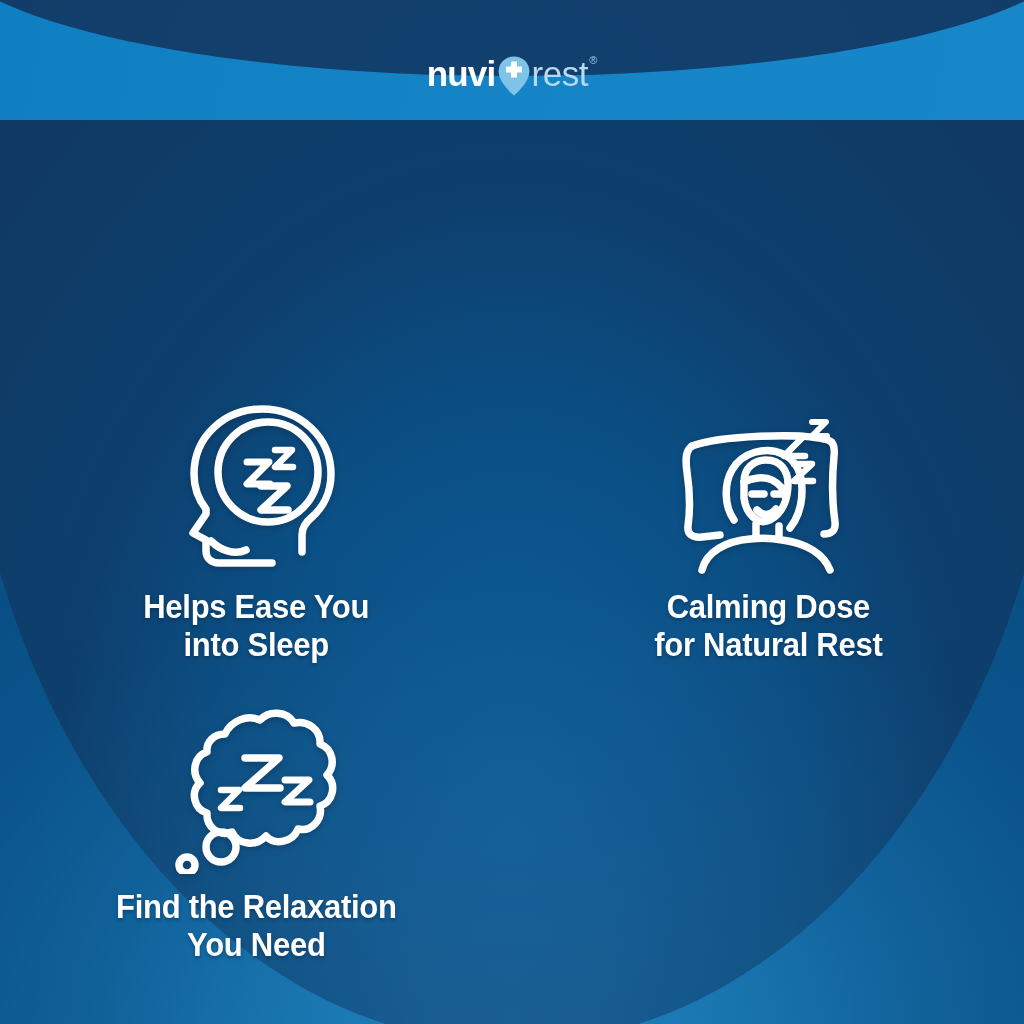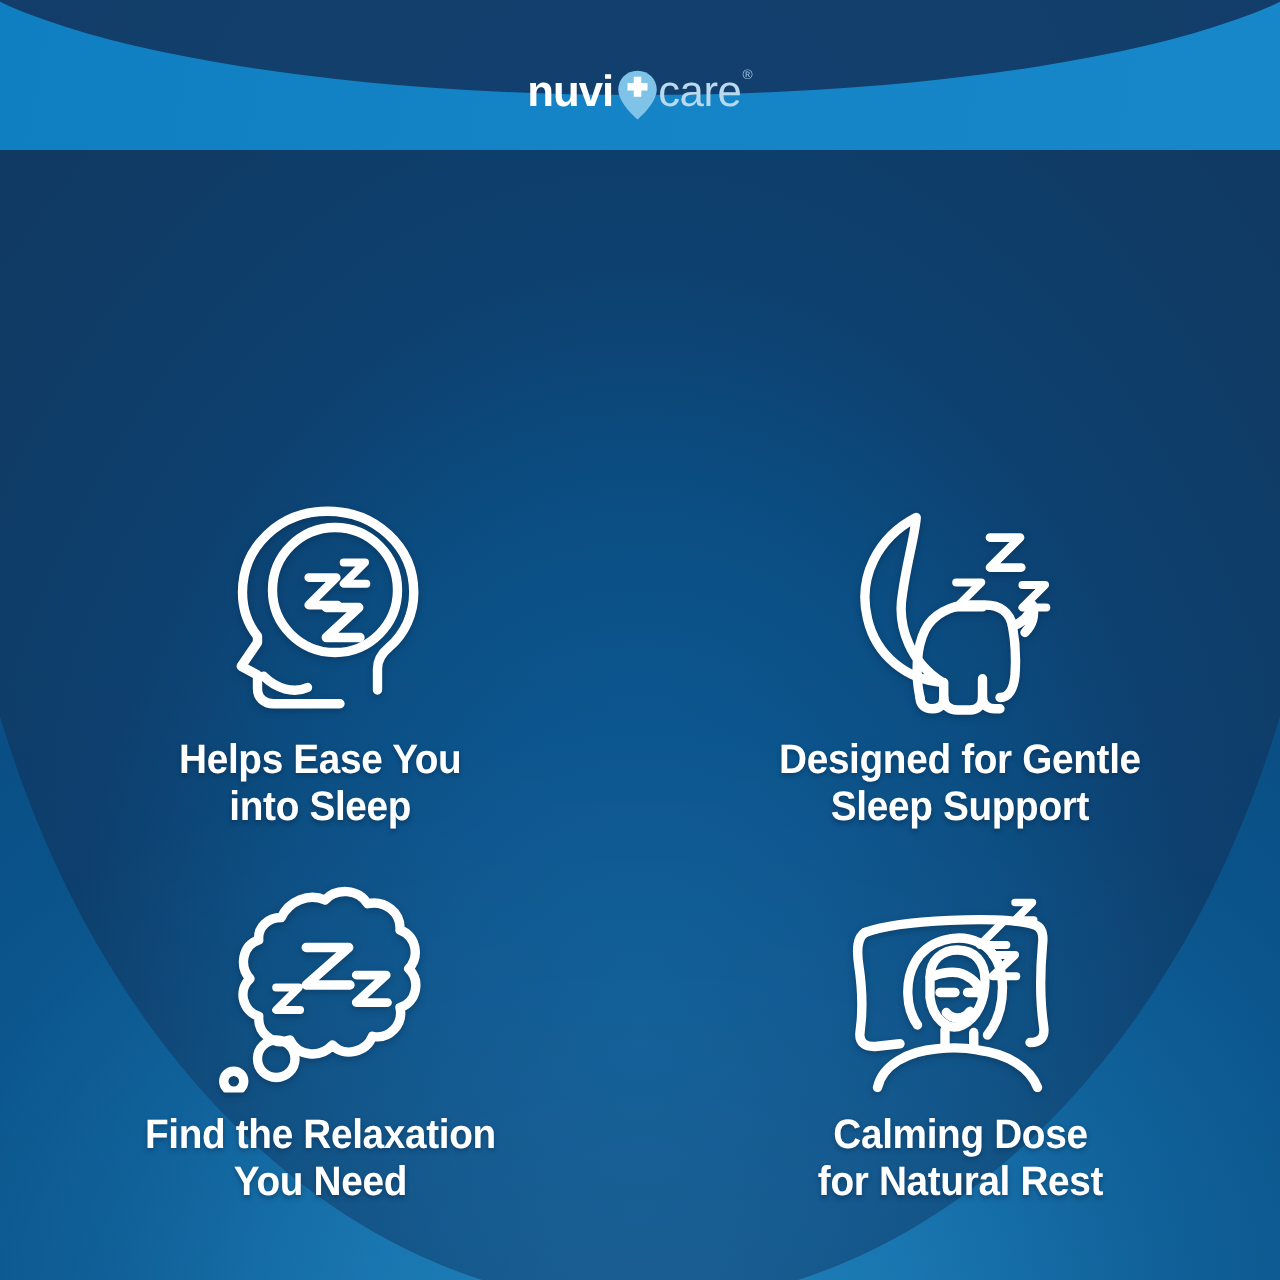--- a/index.html
+++ b/index.html
@@ -220,21 +220,21 @@
     <div class="logo-inner">
       <span class="logo-nuvi">nuvi</span>
 
       <span class="logo-pin">
         <svg width="34" height="42" viewBox="0 0 34 42">
           <path d="M17 1.6 C8.2 1.6 1.6 8.2 1.6 16.6 C1.6 25.4 11.2 35.6 17 40.6 C22.8 35.6 32.4 25.4 32.4 16.6 C32.4 8.2 25.8 1.6 17 1.6 Z" fill="#7fc4e8"></path>
           <path d="M14.0 6.4 h6.0 v5.0 h5.0 v6.0 h-5.0 v5.0 h-6.0 v-5.0 h-5.0 v-6.0 h5.0 Z" fill="#ffffff"></path>
         </svg>
       </span>
 
-      <span class="logo-care">care</span>
+      <span class="logo-care">rest</span>
       <span class="logo-reg">®</span>
     </div>
   </div>
 
 
 
   <div class="features">
 
     <div class="feature">
       <div class="feature-icon">
@@ -250,45 +250,53 @@
             <path d="M78 62 h22 l-22 22 h23" stroke-width="7"></path>
             <path d="M106 50 h17 l-17 17 h18" stroke-width="6.5"></path>
             <path d="M92 86 h26 l-26 24 h27" stroke-width="7.5"></path>
           </g>
         </svg>
       </div>
       <div class="feature-label">Helps Ease You
 into Sleep</div>
     </div>
 
+
     <div class="feature">
       <div class="feature-icon">
-        <svg width="184" height="176" viewBox="0 0 184 176">
+        <svg width="192" height="172" viewBox="0 0 192 172">
           <g fill="none" stroke="#ffffff" stroke-width="7.5" stroke-linecap="round" stroke-linejoin="round">
 
-            <path d="M57 14 C26 30 10 62 18 95 C25 125 50 144 78 146 C54 131 41 103 46 75 C49 52 56 28 57 14 Z"></path>
-
-            <path d="M60 158 C56 140 57 118 64 104 C70 92 84 84 100 84 L112 84 C124 84 132 90 134 101"></path>
-            <path d="M134 101 C136 112 137 126 136 140 C135 151 131 158 124 158"></path>
-
-            <path d="M60 158 C60 164 64 167 70 167 C76 167 79 164 79 158 L79 146"></path>
-
-            <path d="M79 158 C79 165 84 168 90 168 L100 168 C106 168 110 164 110 158 L110 143"></path>
-            <path d="M110 158 C110 164 114 167 120 167 L124 167"></path>
-
-            <path d="M134 101 C142 98 148 92 150 84 C152 92 150 100 144 106"></path>
-
-            <path d="M89 66 h20 l-20 20 h21" stroke-width="6.5"></path>
-            <path d="M116 30 h24 l-24 24 h25" stroke-width="7"></path>
-            <path d="M142 68 h18 l-18 18 h19" stroke-width="6.5"></path>
+            <path d="M20 44 C46 34 130 30 156 38 C162 40 163 46 162 54 C160 76 160 100 163 120 C164 128 160 132 152 132"></path>
+            <path d="M20 44 C14 48 13 56 15 70 C18 90 18 110 16 124 C15 132 20 136 30 135 L48 133"></path>
+
+            <path d="M62 118 C52 104 52 82 60 68 C70 50 94 44 111 52 C124 58 130 72 130 88 C130 102 126 116 118 126"></path>
+
+            <path d="M72 80 C72 66 82 58 94 58 C108 58 116 68 116 82 C116 98 110 112 98 118 C86 124 74 112 72 96 Z"></path>
+
+            <path d="M72 80 C80 76 92 74 100 78 C108 82 112 88 113 94"></path>
+
+            <path d="M80 92 h12"></path>
+            <path d="M102 92 h11"></path>
+
+            <path d="M85 108 C90 114 99 114 104 107"></path>
+
+            <path d="M84 122 L84 136"></path>
+            <path d="M107 124 L107 137"></path>
+
+            <path d="M30 168 C34 150 54 139 78 137 C88 136 100 136 110 138 C134 141 152 152 158 168"></path>
+
+            <path d="M112 34 h20 l-20 20 h21" stroke-width="6.5"></path>
+            <path d="M140 20 h14 l-14 14 h15" stroke-width="6"></path>
+            <path name="z" d="M122 62 h18 l-18 17 h19" stroke-width="6.5"></path>
           </g>
         </svg>
       </div>
-      <div class="feature-label">Designed for Gentle
-Sleep Support</div>
+      <div class="feature-label">Calming Dose
+for Natural Rest</div>
     </div>
 
     <div class="feature">
       <div class="feature-icon">
         <svg width="190" height="172" viewBox="0 0 190 172">
           <g fill="none" stroke="#ffffff" stroke-width="7.5" stroke-linecap="round" stroke-linejoin="round">
 
             <path d="M64 32
                      C70 19 86 12 99 18
                      C108 8 126 9 133 21
@@ -309,48 +317,14 @@
 
             <circle cx="60" cy="145" r="15"></circle>
             <circle cx="26" cy="163" r="8"></circle>
           </g>
         </svg>
       </div>
       <div class="feature-label">Find the Relaxation
 You Need</div>
     </div>
 
-    <div class="feature">
-      <div class="feature-icon">
-        <svg width="192" height="172" viewBox="0 0 192 172">
-          <g fill="none" stroke="#ffffff" stroke-width="7.5" stroke-linecap="round" stroke-linejoin="round">
-
-            <path d="M20 44 C46 34 130 30 156 38 C162 40 163 46 162 54 C160 76 160 100 163 120 C164 128 160 132 152 132"></path>
-            <path d="M20 44 C14 48 13 56 15 70 C18 90 18 110 16 124 C15 132 20 136 30 135 L48 133"></path>
-
-            <path d="M62 118 C52 104 52 82 60 68 C70 50 94 44 111 52 C124 58 130 72 130 88 C130 102 126 116 118 126"></path>
-
-            <path d="M72 80 C72 66 82 58 94 58 C108 58 116 68 116 82 C116 98 110 112 98 118 C86 124 74 112 72 96 Z"></path>
-
-            <path d="M72 80 C80 76 92 74 100 78 C108 82 112 88 113 94"></path>
-
-            <path d="M80 92 h12"></path>
-            <path d="M102 92 h11"></path>
-
-            <path d="M85 108 C90 114 99 114 104 107"></path>
-
-            <path d="M84 122 L84 136"></path>
-            <path d="M107 124 L107 137"></path>
-
-            <path d="M30 168 C34 150 54 139 78 137 C88 136 100 136 110 138 C134 141 152 152 158 168"></path>
-
-            <path d="M112 34 h20 l-20 20 h21" stroke-width="6.5"></path>
-            <path d="M140 20 h14 l-14 14 h15" stroke-width="6"></path>
-            <path name="z" d="M122 62 h18 l-18 17 h19" stroke-width="6.5"></path>
-          </g>
-        </svg>
-      </div>
-      <div class="feature-label">Calming Dose
-for Natural Rest</div>
-    </div>
-
   </div>
 </div>
 
 </body></html>

